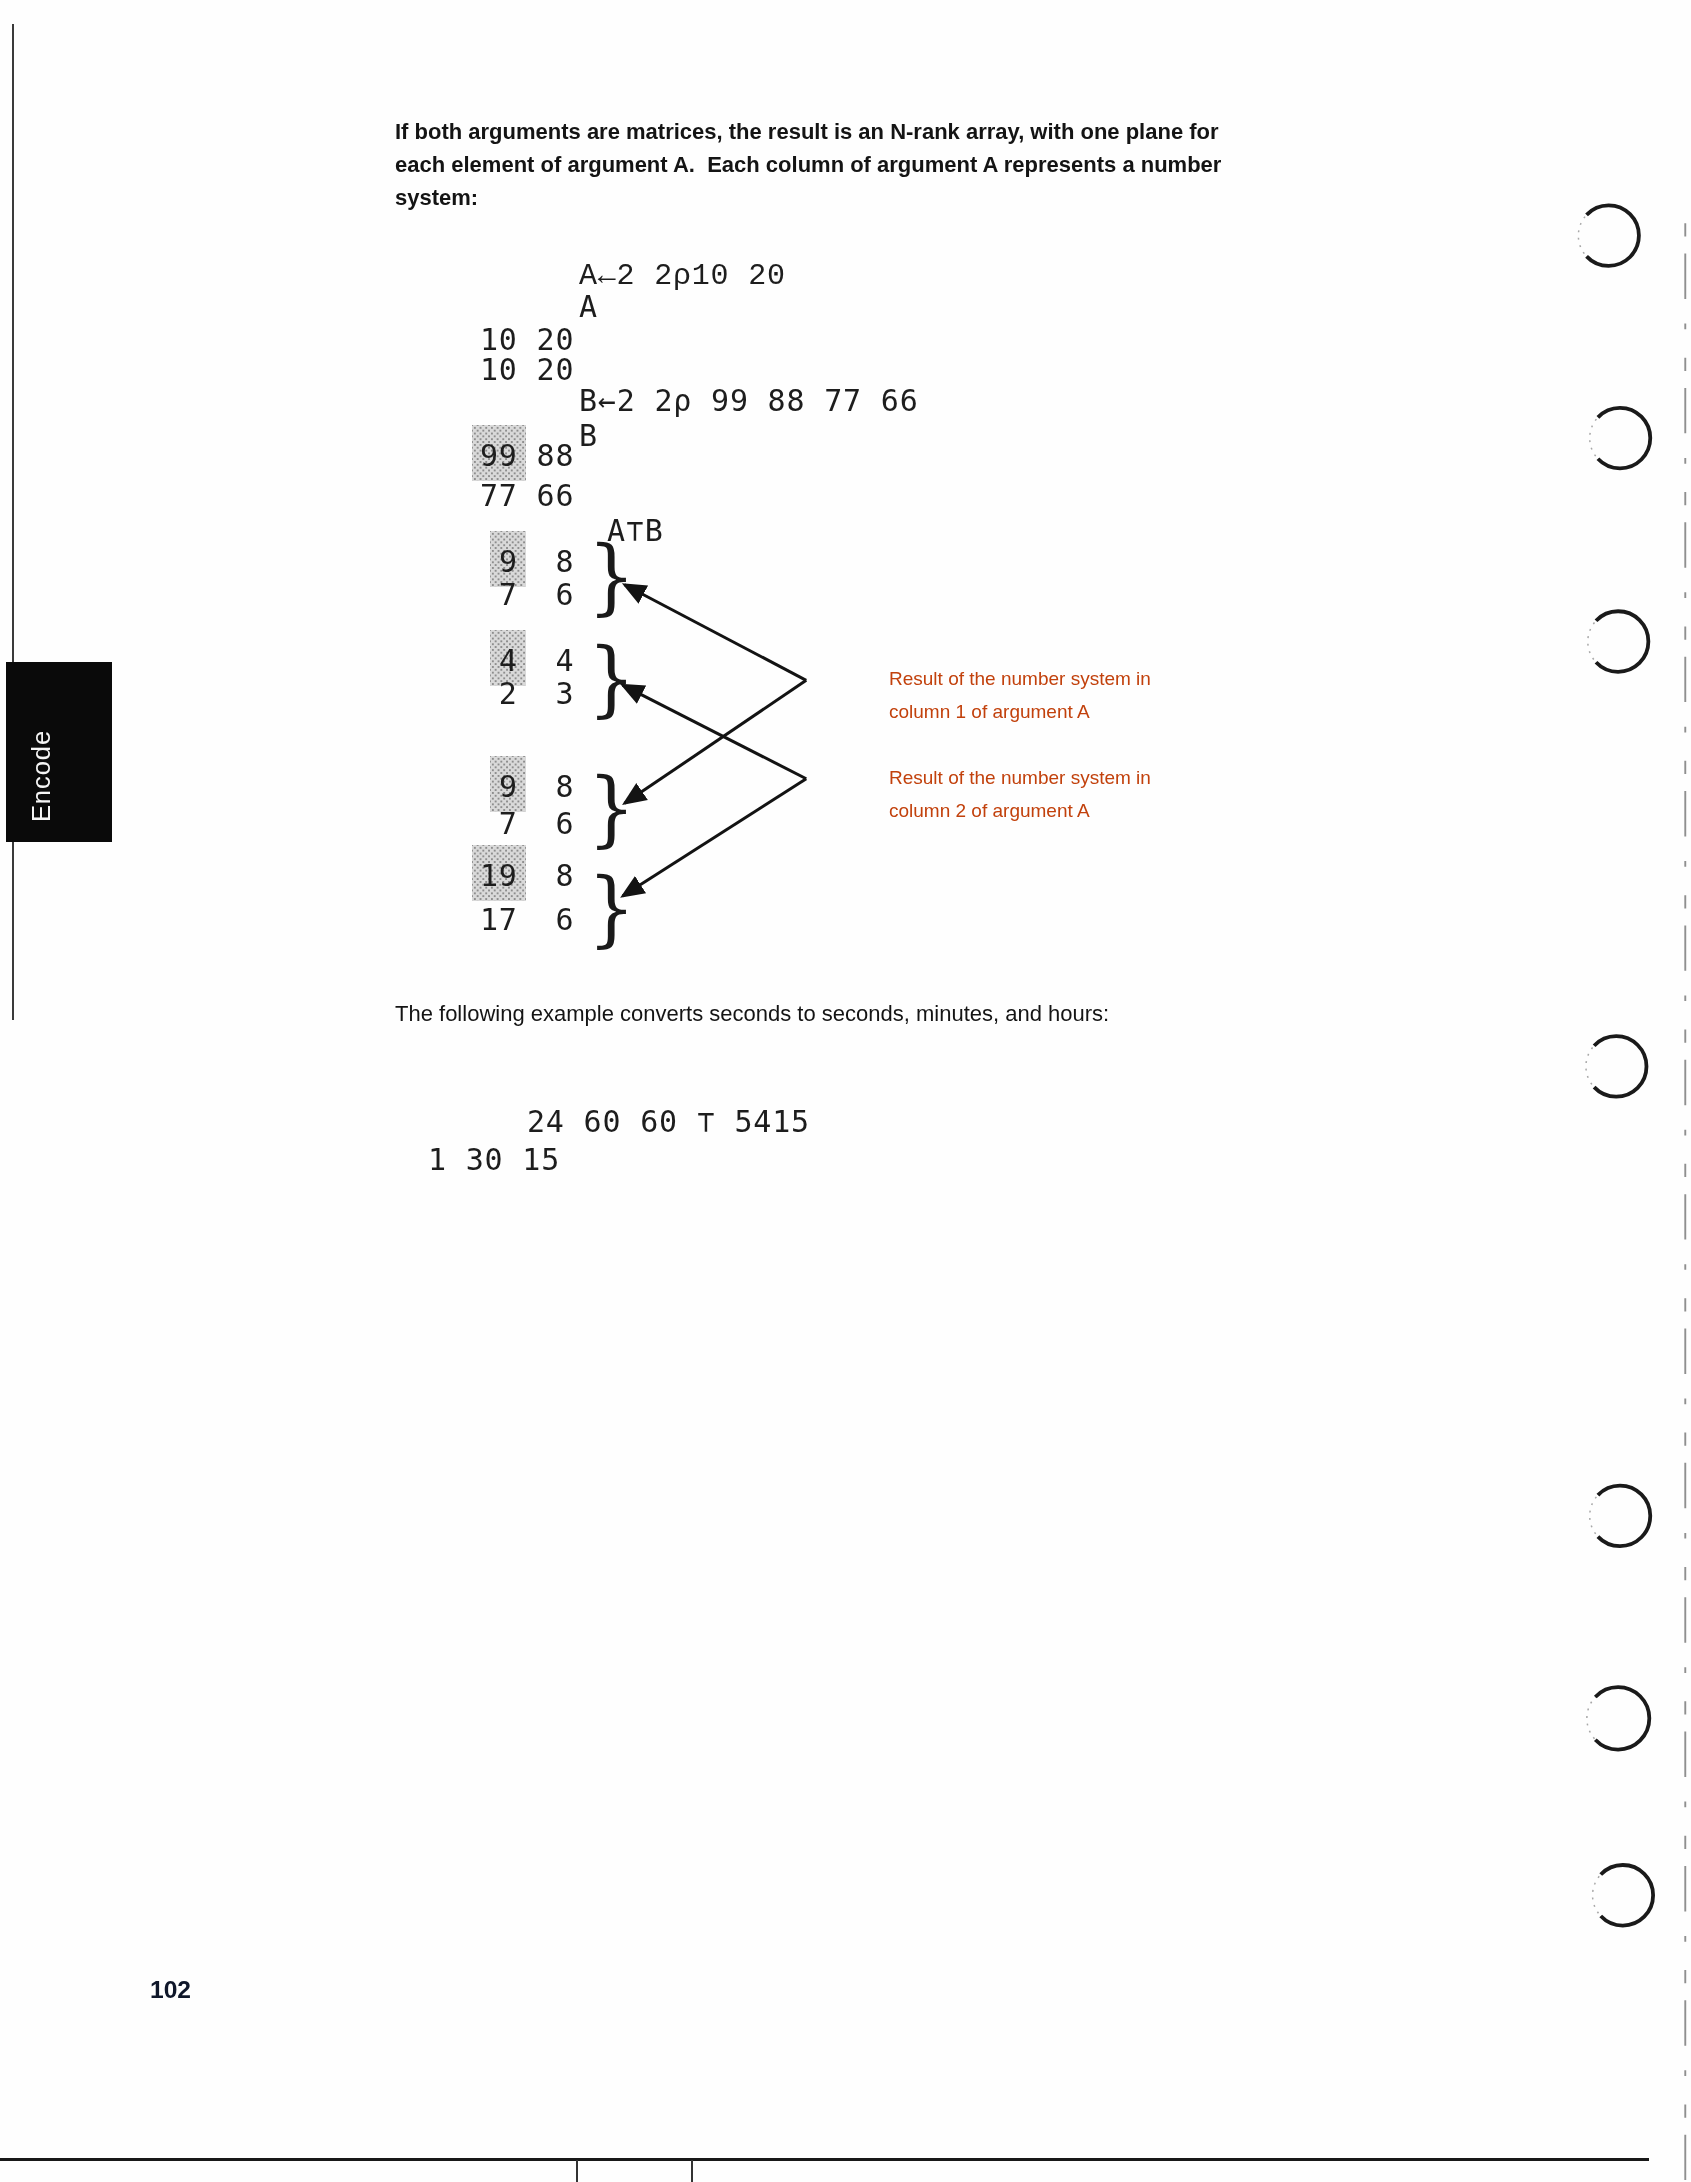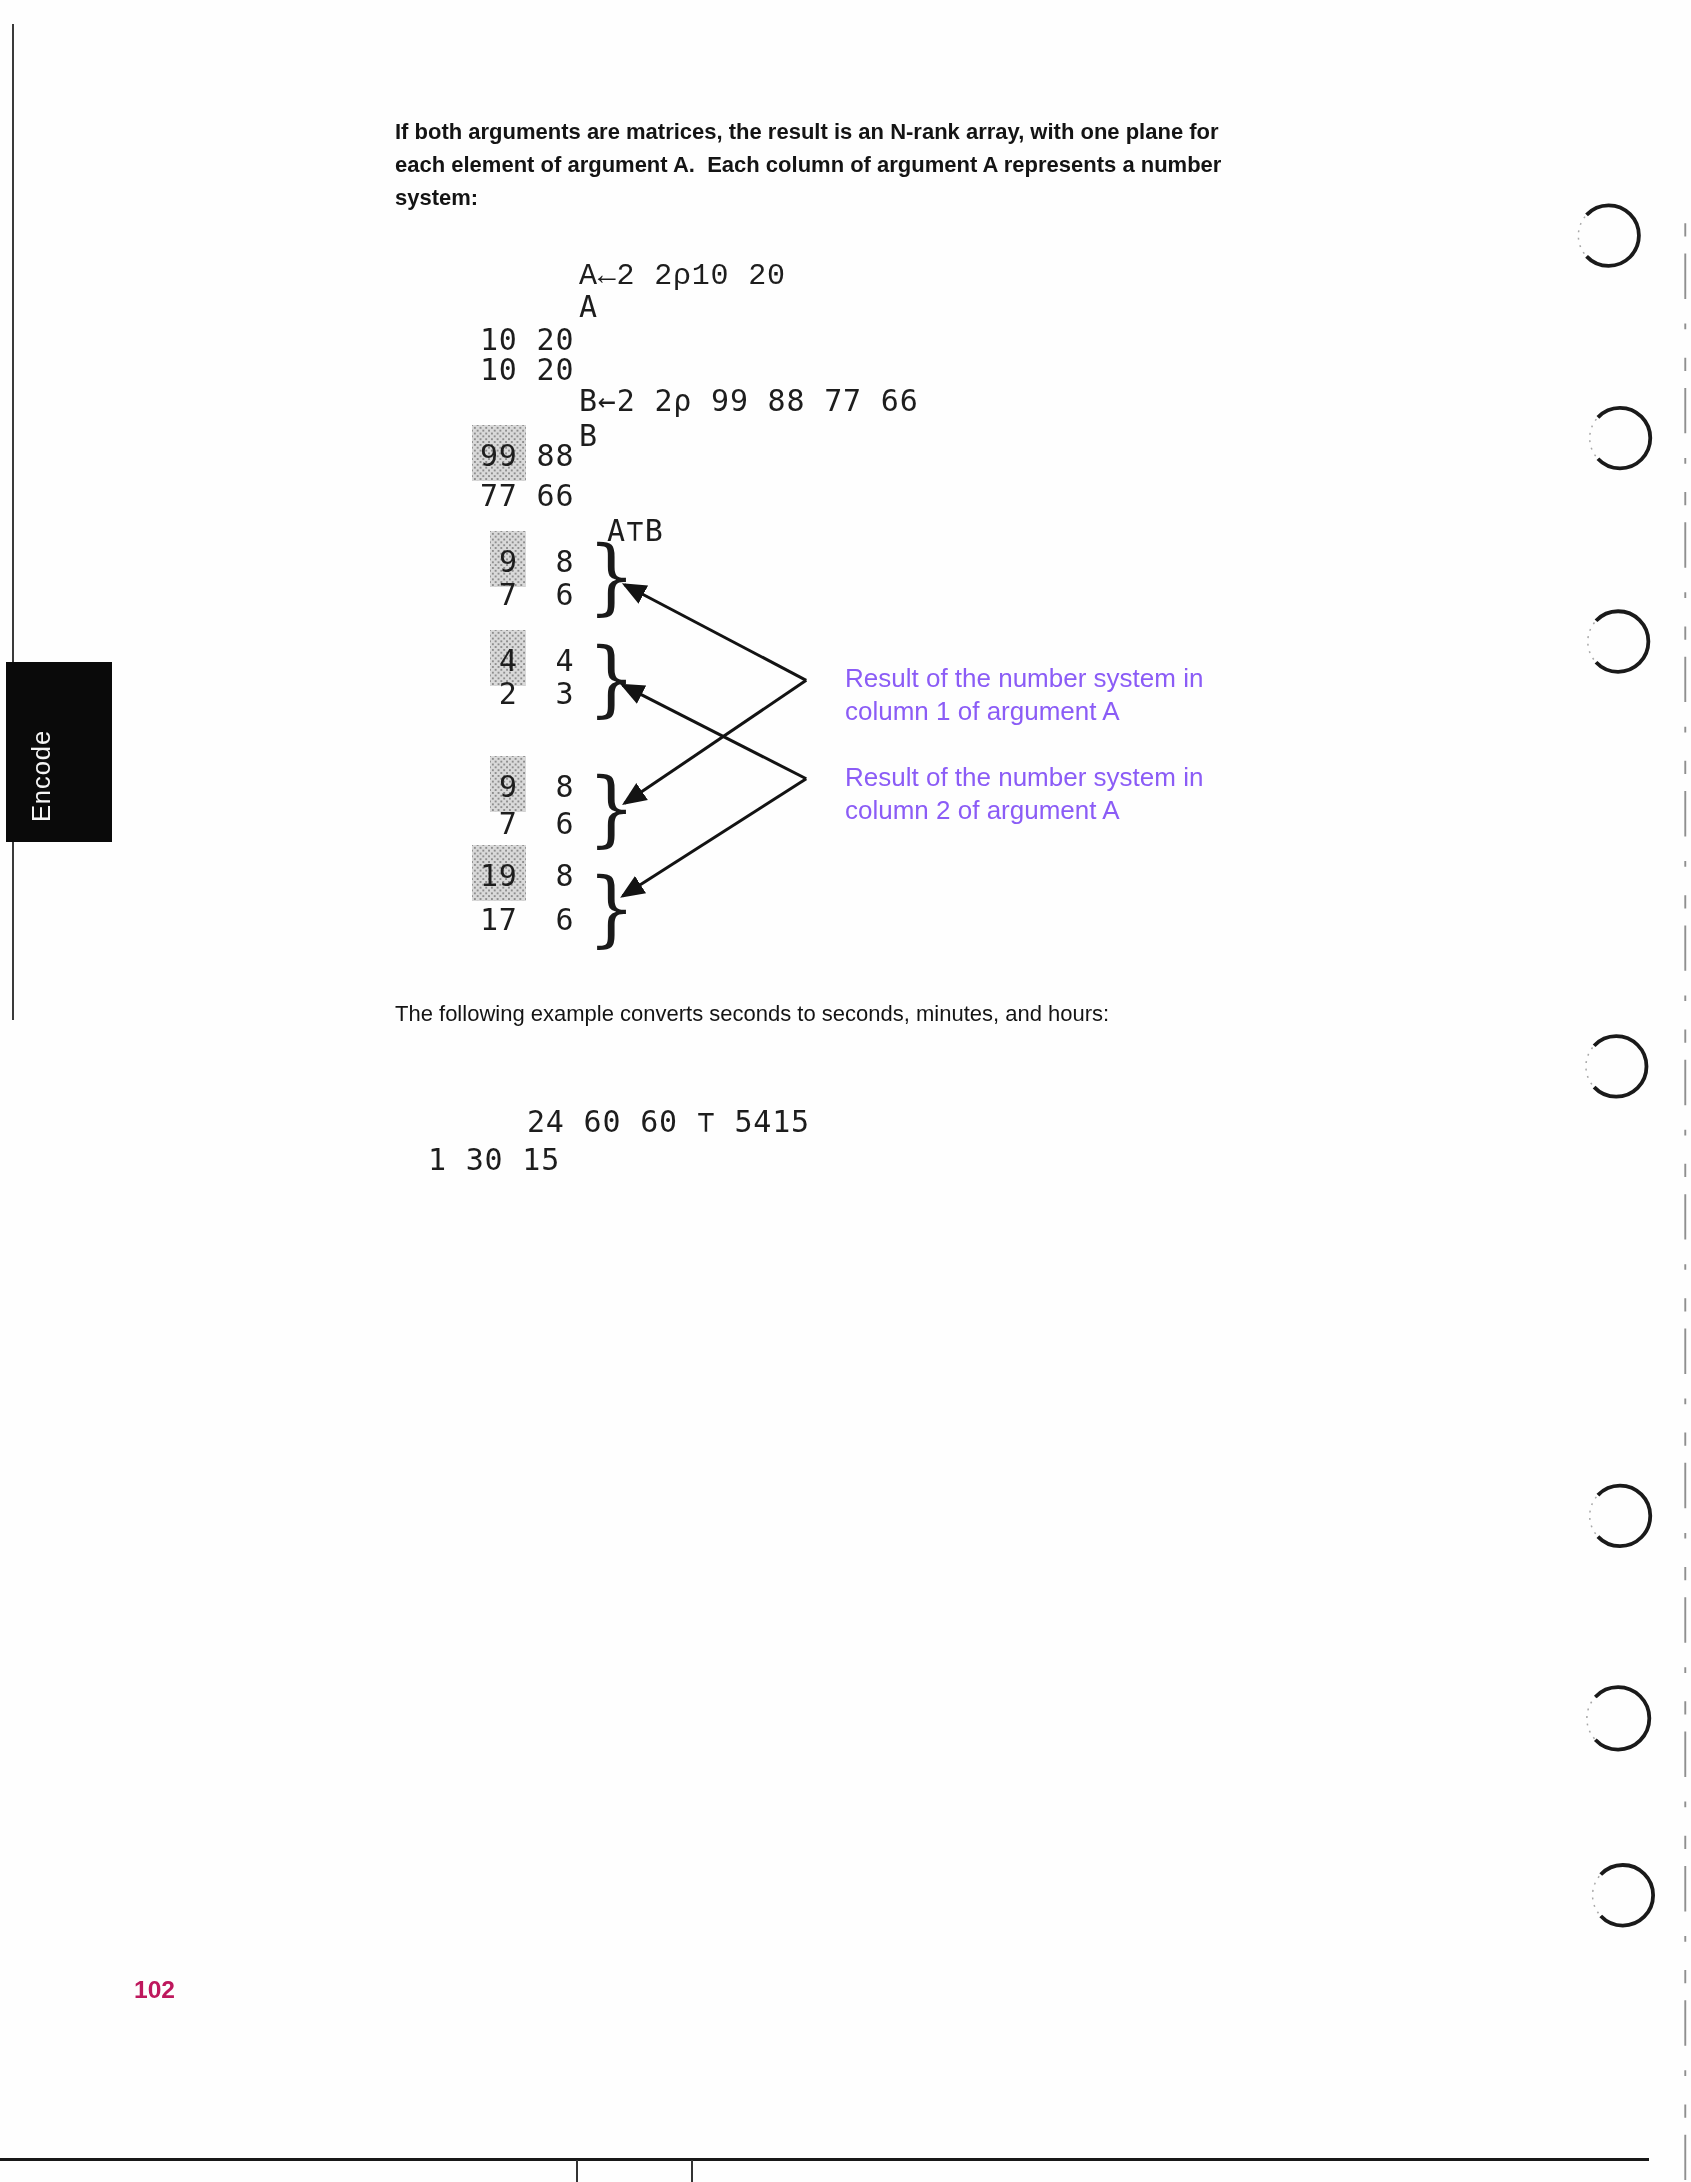--- a/index.html
+++ b/index.html
@@ -43,44 +43,45 @@
   .brace{
     position:absolute;
     font-family:"DejaVu Serif",serif;
     font-size:83px;
     line-height:83px;
     color:#1a1a1a;
     transform:scaleX(.9);
   }
   .ann{
     position:absolute;
-    font-size:26px;
+    font-size:19px;
     line-height:33px;
-    color:#8b5cf6;
+    color:#c2410c;
+    margin-left:44px;
   }
   .tab{
     position:absolute;
     left:5.7px;top:662px;width:106px;height:180px;
     background:#0a0a0a;
   }
   .tab-label{
     position:absolute;
     left:21px;top:114px;
     transform:translateY(-50%) rotate(180deg);
     writing-mode:vertical-rl;
     color:#f5f5f5;
     font-size:25.6px;
     letter-spacing:0.9px;
   }
   .pagenum{
     position:absolute;
-    left:134px;top:1976px;
+    left:150px;top:1976px;
     font-size:24.6px;
     font-weight:bold;
-    color:#be185d;
+    color:#0f172a;
   }
   
   .vline-a{position:absolute;left:12.3px;top:24px;width:1.9px;height:639px;background:#3a3a3a;}
   .vline-b{position:absolute;left:12.3px;top:842px;width:1.9px;height:178px;background:#3a3a3a;}
   .bottom-edge{position:absolute;left:0;top:2158px;width:1649px;height:2.8px;background:#181818;}
   .tick-a{position:absolute;left:576px;top:2160px;width:1.9px;height:23px;background:#333;}
   .tick-b{position:absolute;left:691px;top:2160px;width:1.9px;height:23px;background:#333;}
   svg.overlay{position:absolute;left:0;top:0;pointer-events:none;}
 </style>
 </head>

